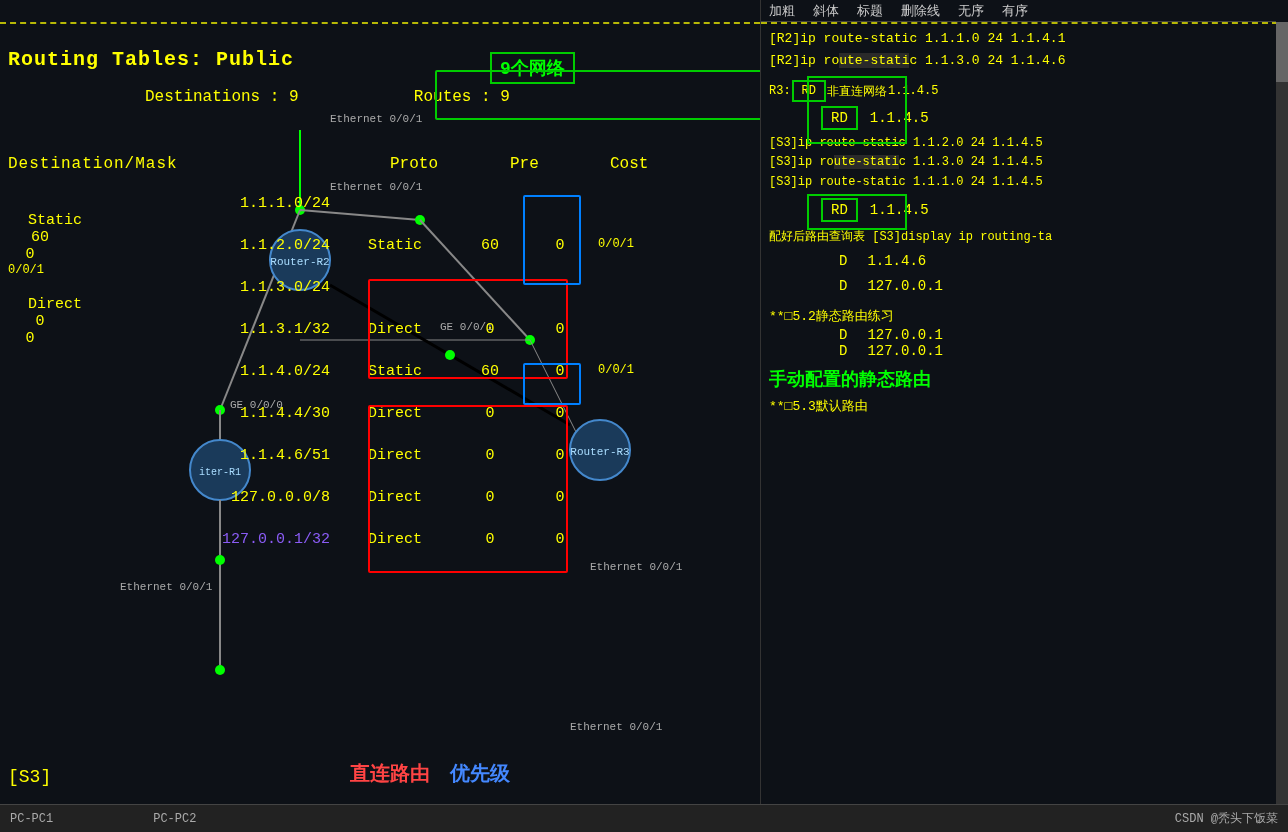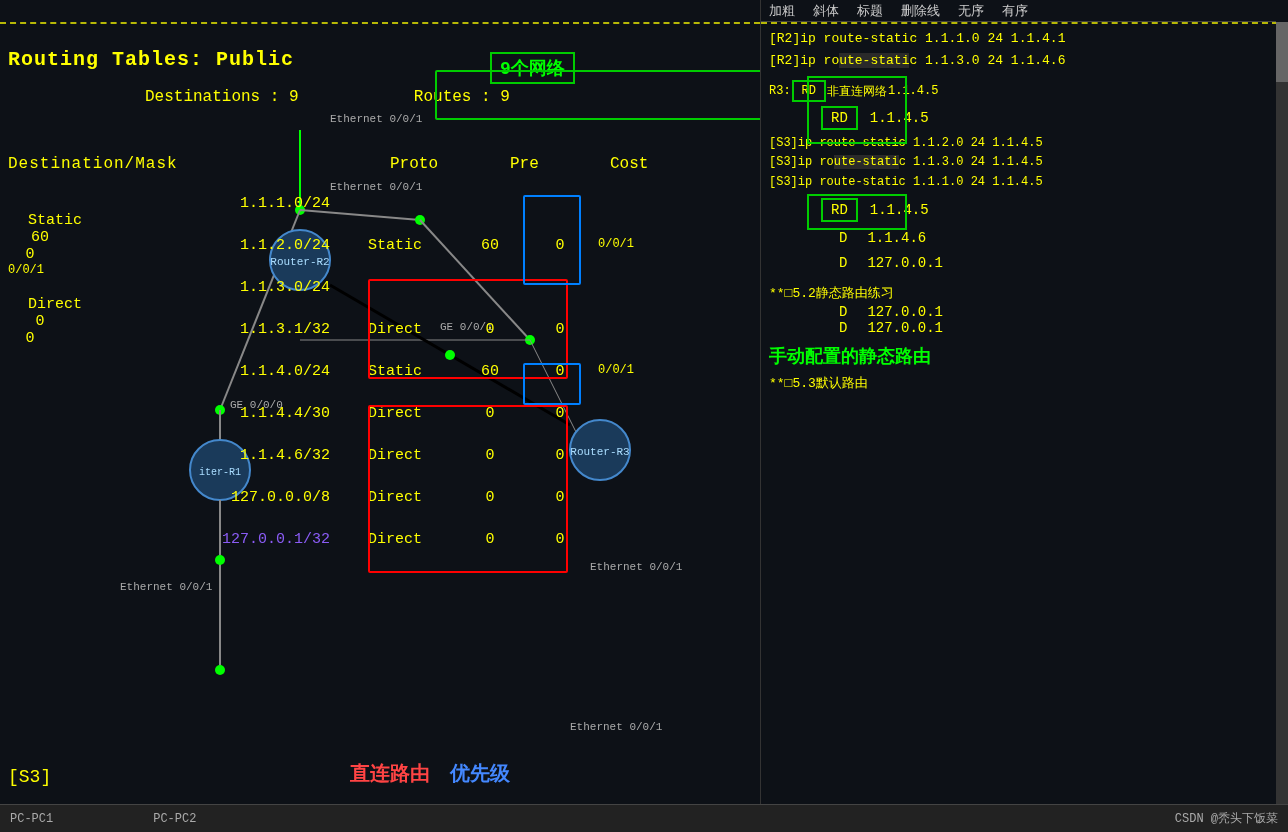--- a/index.html
+++ b/index.html
@@ -292,21 +292,21 @@
       </div>
 
       <div style="position:absolute; top:210px; left:0; display:flex; width:750px;">
         <span style="color:#ffff00;font-size:15px;width:340px;text-align:right;padding-right:10px;">1.1.4.4/30</span>
         <span style="color:#ffff00;font-size:15px;width:110px;text-align:center;">Direct</span>
         <span style="color:#ffff00;font-size:15px;width:80px;text-align:center;">0</span>
         <span style="color:#ffff00;font-size:15px;width:60px;text-align:center;">0</span>
       </div>
 
       <div style="position:absolute; top:252px; left:0; display:flex; width:750px;">
-        <span style="color:#ffff00;font-size:15px;width:340px;text-align:right;padding-right:10px;">1.1.4.6/32</span>
+        <span style="color:#ffff00;font-size:15px;width:340px;text-align:right;padding-right:10px;">1.1.4.6/51</span>
         <span style="color:#ffff00;font-size:15px;width:110px;text-align:center;">Direct</span>
         <span style="color:#ffff00;font-size:15px;width:80px;text-align:center;">0</span>
         <span style="color:#ffff00;font-size:15px;width:60px;text-align:center;">0</span>
       </div>
 
       <div style="position:absolute; top:294px; left:0; display:flex; width:750px;">
         <span style="color:#ffff00;font-size:15px;width:340px;text-align:right;padding-right:10px;">127.0.0.0/8</span>
         <span style="color:#ffff00;font-size:15px;width:110px;text-align:center;">Direct</span>
         <span style="color:#ffff00;font-size:15px;width:80px;text-align:center;">0</span>
         <span style="color:#ffff00;font-size:15px;width:60px;text-align:center;">0</span>
@@ -382,20 +382,21 @@
       <div style="position:relative; margin-top:6px;">
         <div style="color:#ffff00; font-size:14px; display:flex; align-items:center; gap:12px; margin-bottom:4px;">
           <span style="width:40px;"></span>
           <span style="border:2px solid #00cc00; padding:2px 8px; color:#ffff00;">RD</span>
           <span style="color:#ffff00;">1.1.4.5</span>
         </div>
 
         <div style="position:absolute; top:-4px; left:38px; width:100px; height:36px; border:2px solid #00cc00; pointer-events:none;"></div>
       </div>
 
+      <div style="color:#ffff00; font-size:12px; margin-top:6px; white-space:nowrap; overflow:hidden;">配好后路由查询表 [S3]display ip routing-ta</div>
 
       <div style="color:#ffff00; font-size:14px; line-height:1.8; margin-top:4px;">
         <div style="display:flex; align-items:center; gap:20px;">
           <span style="width:50px;"></span>
           <span>D</span>
           <span>1.1.4.6</span>
         </div>
         <div style="display:flex; align-items:center; gap:20px;">
           <span style="width:50px;"></span>
           <span>D</span>

